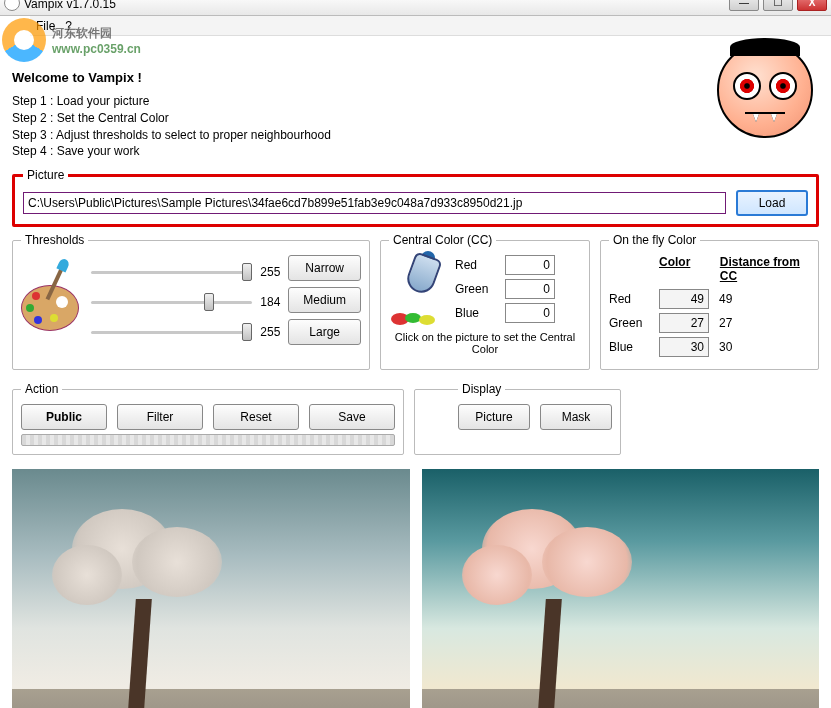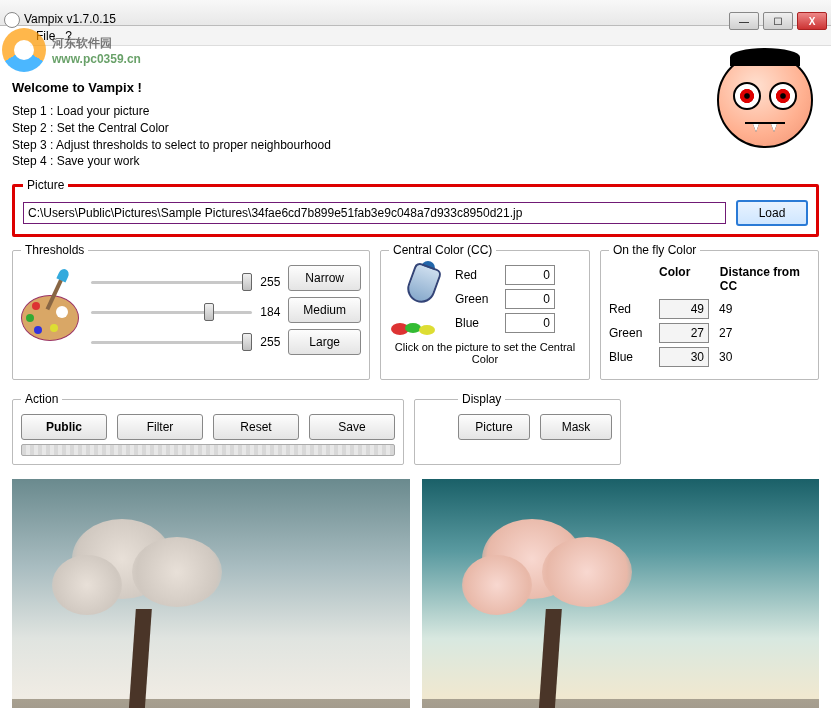--- a/index.html
+++ b/index.html
@@ -1,18 +1,18 @@
 <!DOCTYPE html>
 <html><head>
   <meta charset="utf-8">
   <style>
     * { box-sizing: border-box; margin: 0; padding: 0; font-family: "Segoe UI", Tahoma, sans-serif; font-size: 12px; }
     body { background: #fff; width: 831px; height: 708px; overflow: hidden; position: relative; }
     
-    .titlebar { height: 26px; background: linear-gradient(#f8f8f8, #e8e8e8); border-bottom: 1px solid #bbb; display: flex; align-items: flex-start; padding: 12px 4px; }
+    .titlebar { height: 16px; background: linear-gradient(#f8f8f8, #e8e8e8); border-bottom: 1px solid #bbb; display: flex; align-items: flex-end; padding: 4px 4px; }
     .titlebar-icon { width: 16px; height: 16px; border-radius: 50%; background: #fff; border: 1px solid #888; margin-right: 4px; }
     .titlebar-text { flex: 1; }
     .winbtns { display: flex; gap: 4px; }
     .winbtn { width: 30px; height: 18px; border: 1px solid #888; border-radius: 2px; background: linear-gradient(#f0f0f0,#d0d0d0); display: flex; align-items: center; justify-content: center; font-size: 10px; }
     .winbtn.close { background: linear-gradient(#e88,#c33); border-color: #a22; color: #fff; font-weight: bold; }
     
     .menubar { height: 20px; background: #f4f4f4; border-bottom: 1px solid #ddd; display: flex; align-items: center; padding: 0 6px; gap: 10px; margin-left: 30px; }
     
     .content { padding: 10px 12px; position: relative; }
     
@@ -69,21 +69,21 @@
     .dropper-bulb { position:absolute; width:14px; height:14px; background:#26a; border-radius:50%; top:-4px; left:32px; }
     .dropper-splash { position:absolute; bottom:2px; left:0; width:50px; height:18px; }
     .sp{position:absolute;border-radius:50%} .sp1{width:18px;height:12px;background:#d33;left:2px;bottom:0} .sp2{width:16px;height:10px;background:#3b3;left:16px;bottom:2px} .sp3{width:16px;height:10px;background:#dd3;left:30px;bottom:0}
     .cc-fields { display: flex; flex-direction: column; gap: 4px; }
     .cc-row { display: flex; align-items: center; gap: 6px; }
     .cc-label { width: 44px; }
     .cc-input { width: 50px; height: 20px; border: 1px solid #888; text-align: right; padding: 0 4px; }
     .cc-note { text-align: center; font-size: 11px; margin-top: 4px; }
     
     .otf-fs { flex: 1; }
-    .otf-head { display: flex; gap: 16px; font-weight: bold; margin-bottom: 6px; }
+    .otf-head { display: flex; gap: 16px; font-weight: bold; text-decoration: underline; margin-bottom: 6px; }
     .otf-head span:first-child { margin-left: 50px; width: 50px; }
     .otf-row { display: flex; align-items: center; gap: 10px; margin-bottom: 4px; }
     .otf-label { width: 40px; }
     .otf-input { width: 50px; height: 20px; border: 1px solid #888; text-align: right; padding: 0 4px; background: #f4f4f4; }
     .otf-dist { width: 40px; }
     
     .bottom-row { display: flex; gap: 10px; margin-bottom: 8px; }
     .action-fs { flex: 0 0 392px; }
     .action-row { display: flex; gap: 10px; }
     .action-row .btn { flex: 1; min-width: 0; }

